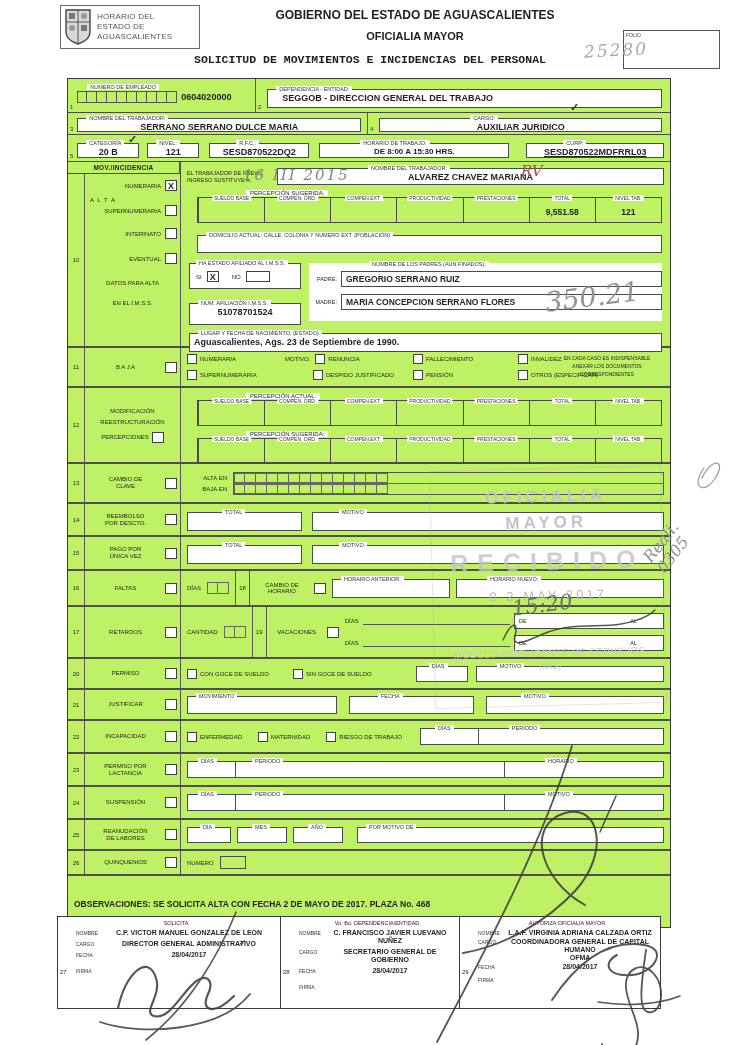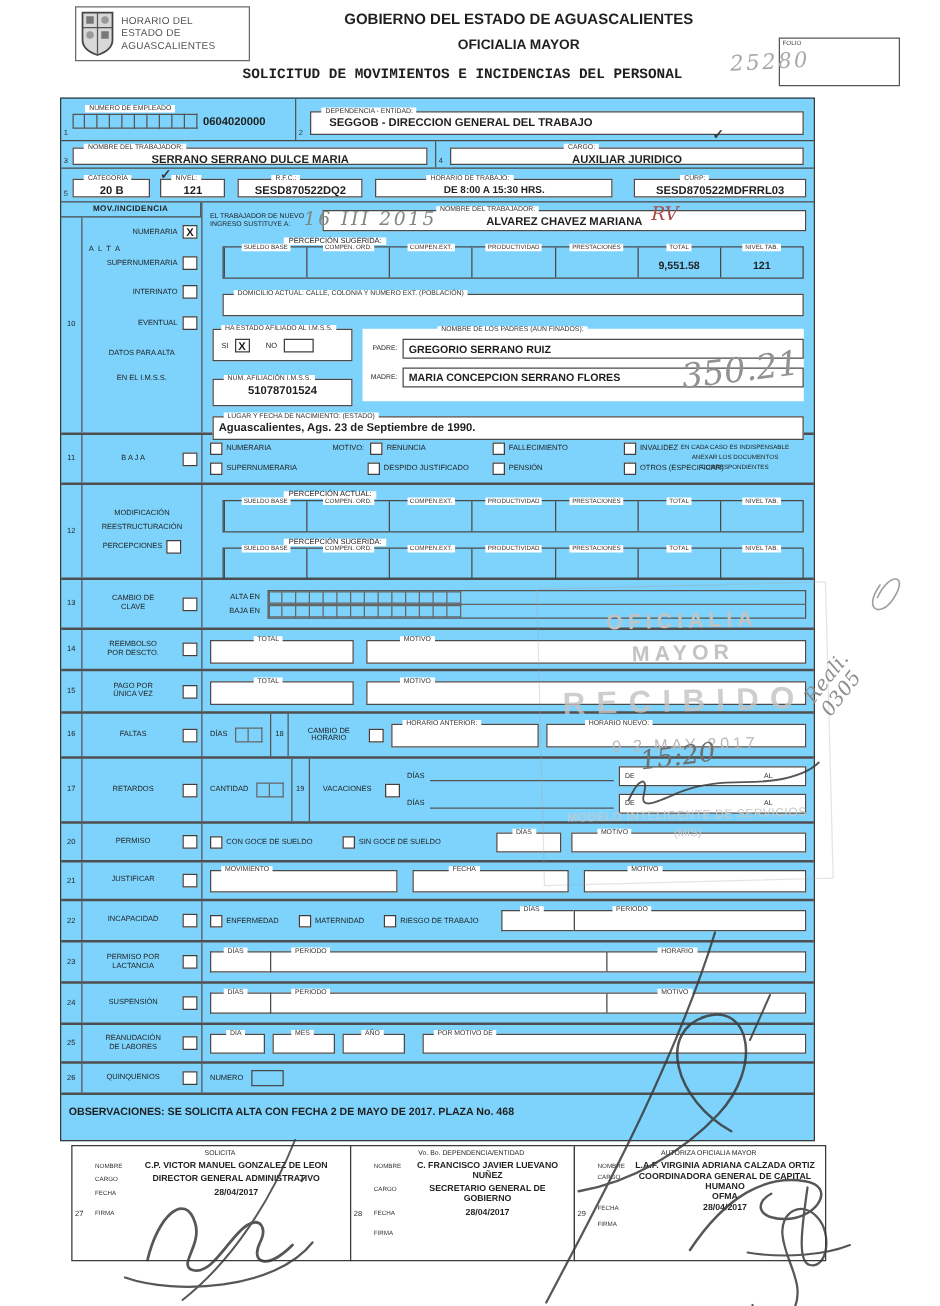--- a/index.html
+++ b/index.html
@@ -10,21 +10,21 @@
   .logo-box { position:absolute; left:60px; top:5px; width:140px; height:44px; border:1.5px solid #6a6a6a; display:flex; align-items:center; padding:2px; background:#fff; }
   .crest { width:30px; height:38px; margin-right:4px; flex:0 0 auto; }
   .logo-text { font-size:8px; line-height:10px; color:#555; letter-spacing:.2px; }
   .t1 { position:absolute; left:200px; top:8px; width:430px; text-align:center; font-weight:bold; font-size:12px; }
   .t2 { position:absolute; left:200px; top:30px; width:430px; text-align:center; font-weight:bold; font-size:11px; }
   .t3 { position:absolute; left:110px; top:53px; width:520px; text-align:center; font-weight:bold; font-size:11.5px;font-family:Liberation Mono, monospace; }
   .folio { position:absolute; left:623px; top:30px; width:97px; height:39px; border:1.5px solid #555; }
   .folio-lbl { position:absolute; left:2px; top:1px; font-size:5px; color:#444; }
 
   
-  .form { position:absolute; left:48px; top:78px; width:604px; border:1.6px solid #3a3a3a; background:#7dd3fc; }
+  .form { position:absolute; left:67px; top:78px; width:604px; border:1.6px solid #3a3a3a; background:#bef264; }
   .erow { display:flex; border-bottom:1.6px solid #4a4a4a; position:relative; }
   .enum { font-size:6px; color:#333; align-self:flex-end; padding:0 2px 2px 2px; }
 
   .fld { position:relative; border:1px solid #4a4a4a; background:#fff; }
   .flbl { position:absolute; top:-4px; left:8px; background:#fff; padding:0 3px; font-size:5.5px; color:#333; white-space:nowrap; }
   .fval { text-align:center; font-weight:bold; font-size:9px; padding-top:3px; white-space:nowrap; }
   .fval.left { text-align:left; padding-left:4px; }
 
   .cb { width:12px; height:11px; border:1.2px solid #3f3f3f; display:inline-flex; align-items:center; justify-content:center; font-size:9px; font-weight:bold; background:#fff; flex:0 0 auto; }
   .cb.wide { width:24px; }
@@ -192,21 +192,21 @@
         <div class="fval">121</div>
       </div>
       <div class="fld" style="width:100px; margin:8px 6px 3px 4px;">
         <span class="flbl" style="left:26px;">R.F.C.:</span>
         <div class="fval">SESD870522DQ2</div>
       </div>
       <div class="fld" style="width:190px; margin:8px 17px 3px 4px;">
         <span class="flbl" style="left:40px;">HORARIO DE TRABAJO:</span>
         <div class="fval" style="font-size:8px;">DE 8:00 A 15:30 HRS.</div>
       </div>
-      <div class="fld" style="flex:1; margin:8px 6px 3px 0;">
+      <div class="fld" style="flex:1; margin:8px 6px 3px 0;text-decoration:underline;">
         <span class="flbl" style="left:36px;">CURP:</span>
         <div class="fval">SESD870522MDFRRL03</div>
       </div>
     </div>
 
     <div class="mrow" style="height:186px;">
       <div class="mleft10">
         <div class="movhdr">MOV./INCIDENCIA</div>
         <div class="mleft10body">
           <div class="mnum10">10</div>
@@ -722,21 +722,21 @@
       <div class="mlbl">
           <span class="mlbltxt">QUINQUENIOS</span>
           <span class="cb"></span>
         </div>
       <div class="mcnt" style="display:flex; gap:6px; align-items:center;">
         <span class="inline-lbl">NUMERO</span>
         <span style="width:26px; height:13px; border:1px solid #4a4a4a; display:inline-block;"></span>
       </div>
     </div>
 
-    <div class="mrow" style="height:36px; border-bottom:none;">
+    <div class="mrow" style="height:36px; border-bottom:none;margin-top:15px;">
       <div class="obs">OBSERVACIONES:  SE SOLICITA ALTA CON FECHA 2 DE MAYO DE 2017. PLAZA No. 468</div>
     </div>
   </div>
 
   <div class="sigrow">
     <div class="sigbox" style="width:224px;">
       <div class="signum">27</div>
       <div class="sighdr">SOLICITA</div>
       <div class="sigline">
           <span class="siglbl">NOMBRE</span>

